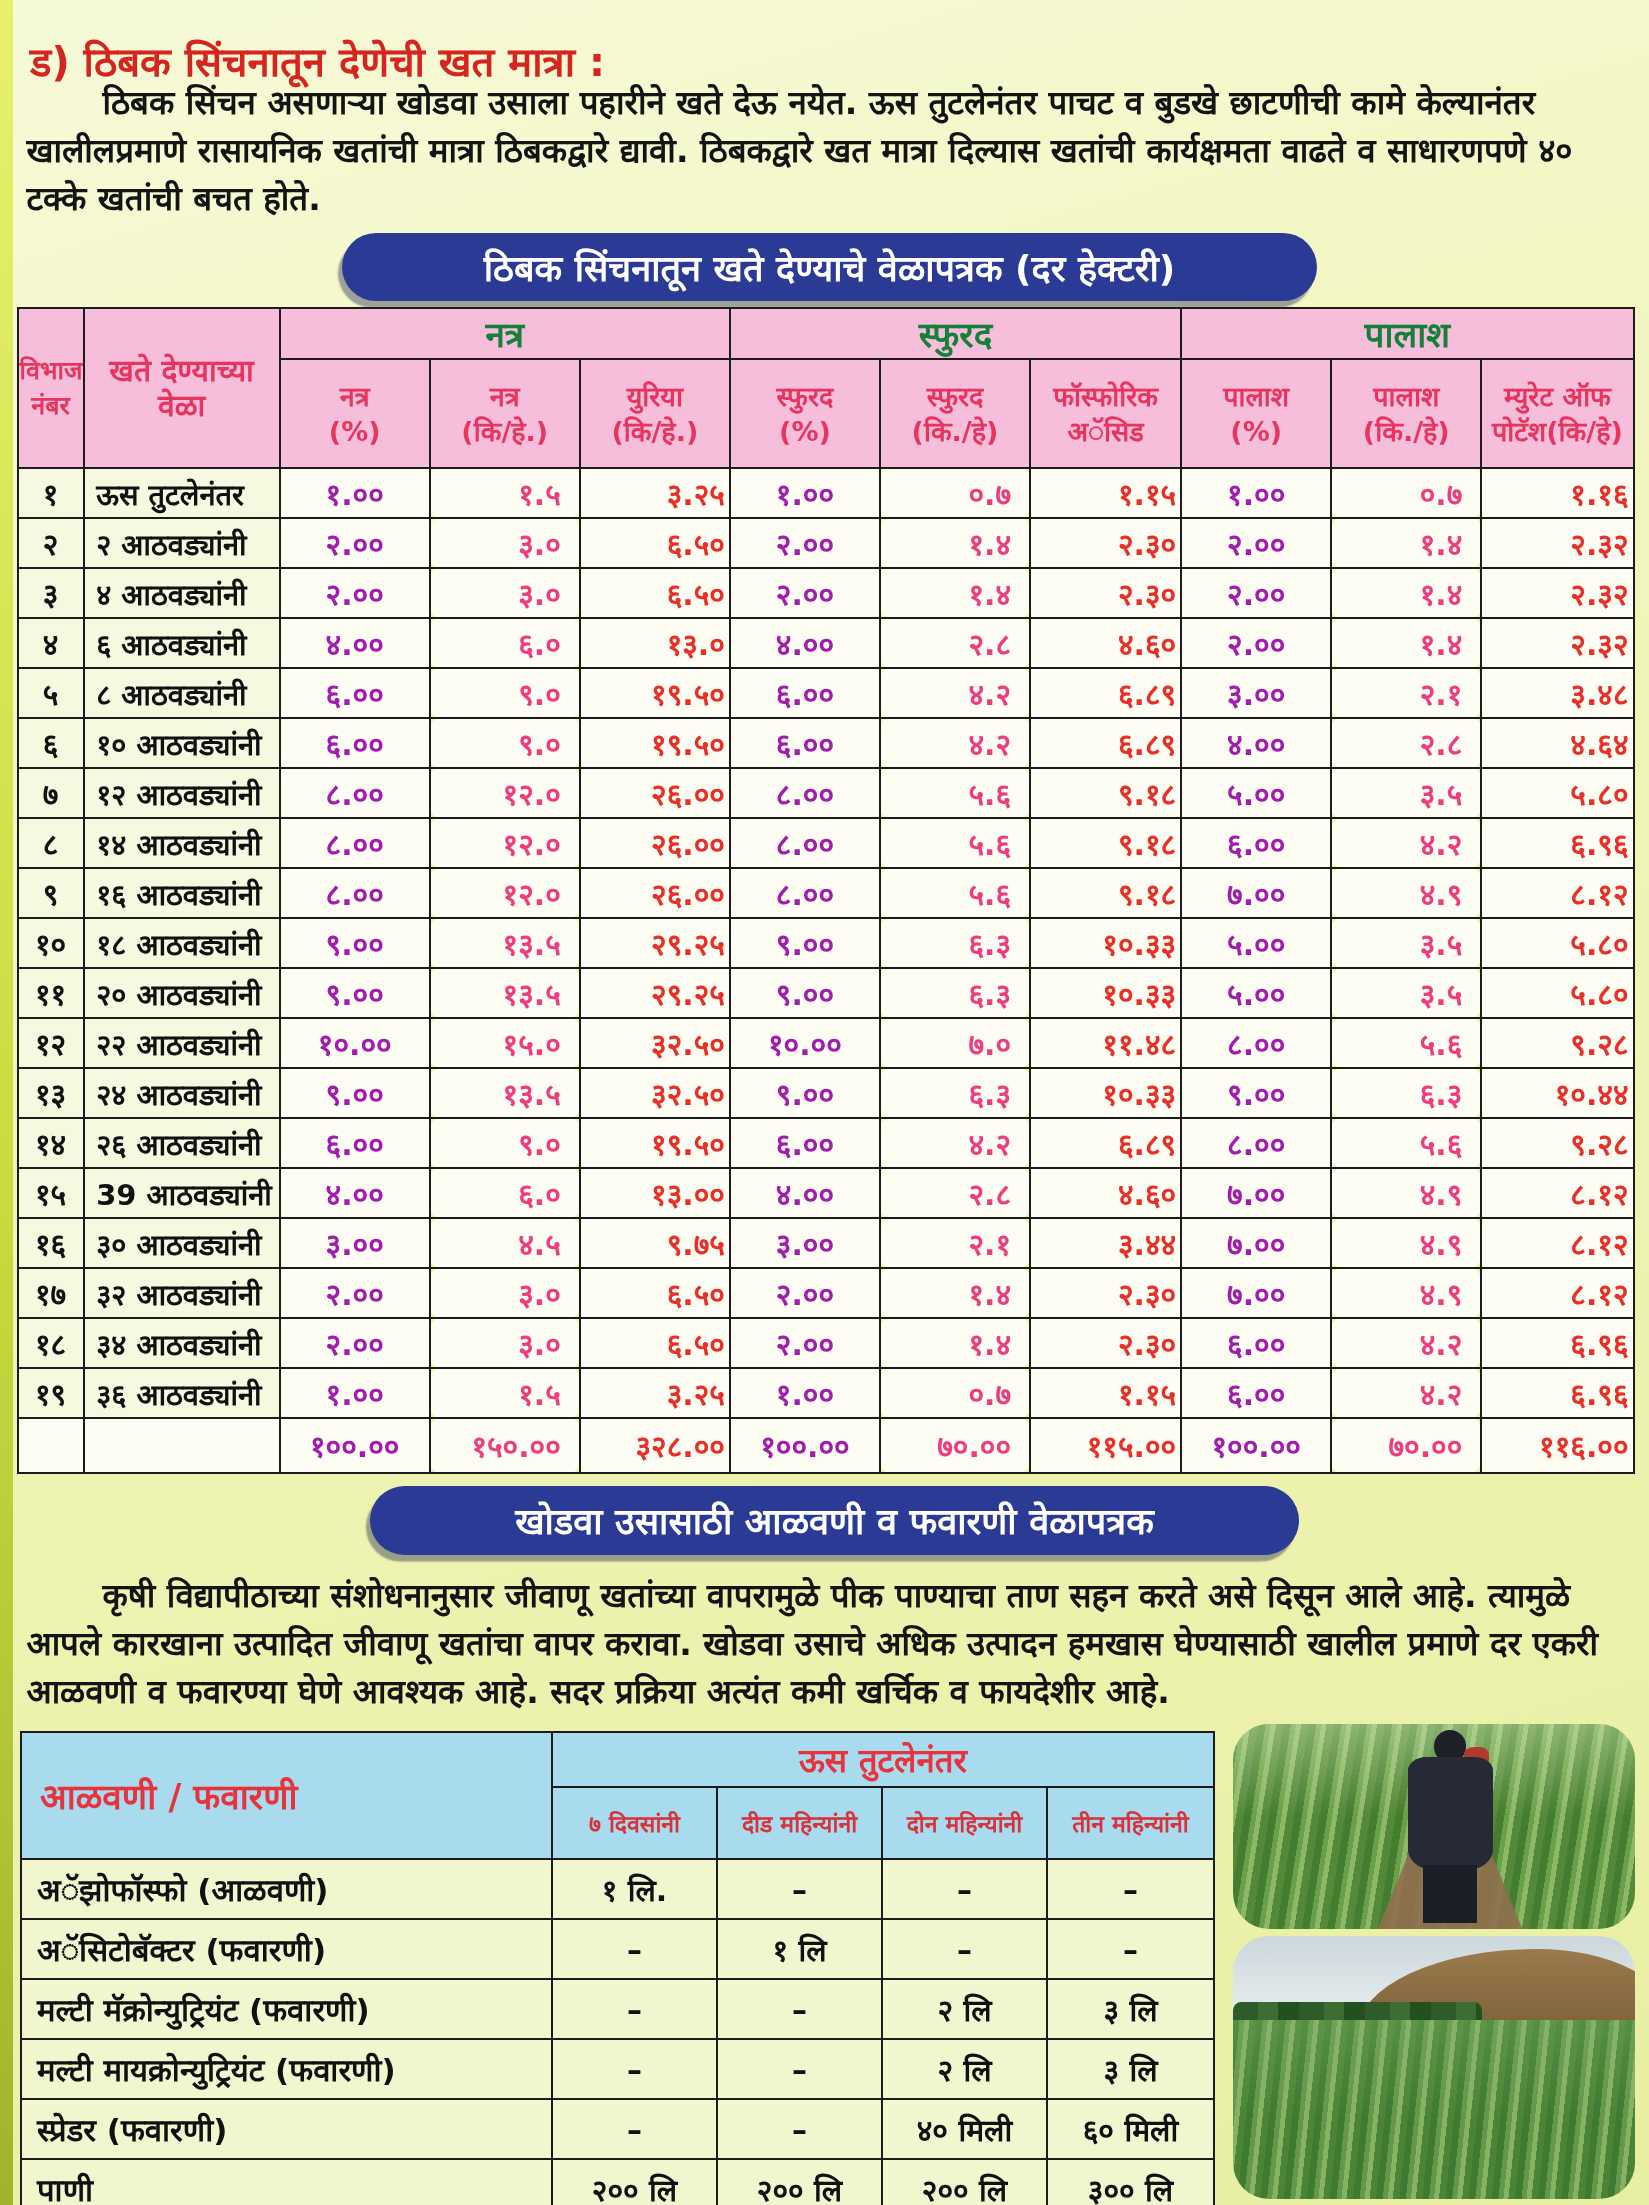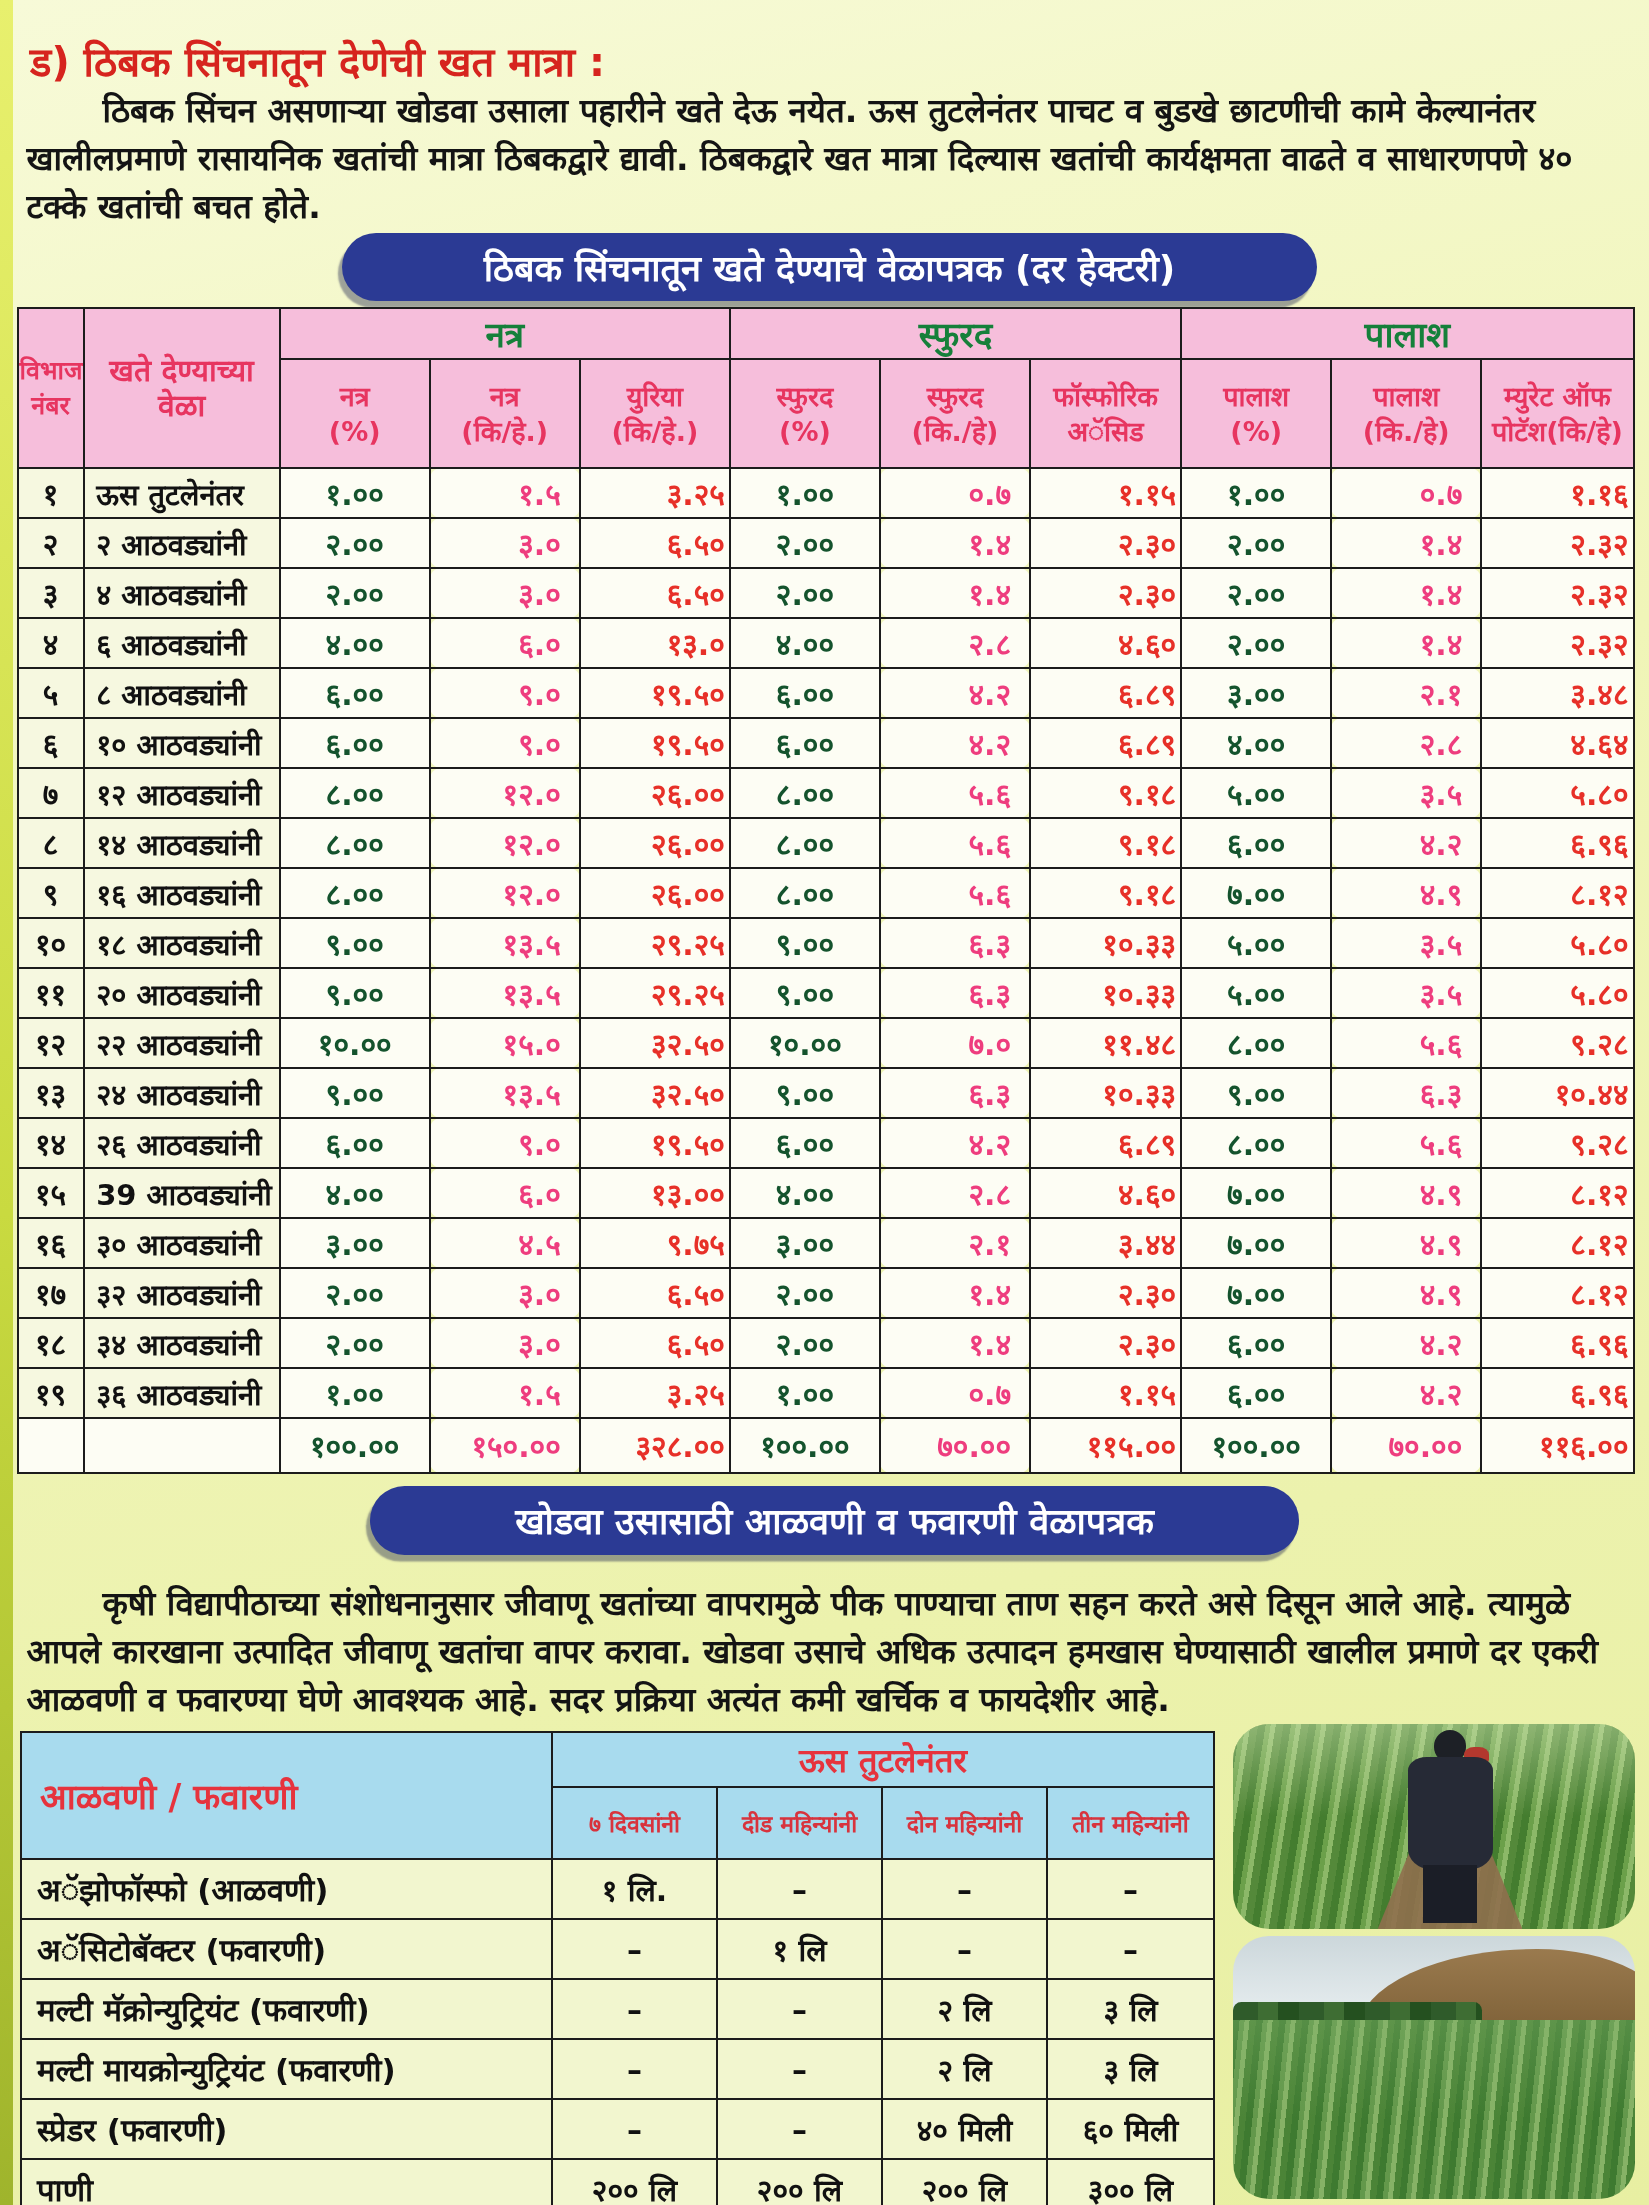--- a/index.html
+++ b/index.html
@@ -4,21 +4,21 @@
 <style>
   html,body{margin:0;padding:0;background:#d8dfa0;}
   .page{position:relative;width:1650px;height:2205px;overflow:hidden;
     font-family:"DejaVu Sans",sans-serif;
     background:linear-gradient(165deg,#f7fad8 0%,#f0f5b8 40%,#e8efa2 100%);}
   .left-strip{position:absolute;left:0;top:0;bottom:0;width:13.2px;
     background:linear-gradient(180deg,#e8f06e 0%,#c9da40 55%,#9fb42c 100%);}
 
   .s1-title{position:absolute;left:30px;top:16.5px;font-size:40px;font-weight:bold;color:#d6241e;margin-top:16px;}
   .para{position:absolute;left:26.4px;width:1599px;font-size:33px;line-height:48px;
-    color:#141414;font-weight:600;text-indent:76px;margin-top:8px;}
+    color:#141414;font-weight:600;text-indent:76px;}
   .para1{top:79px;}
   .para2{top:1572px;}
 
   .banner{position:absolute;background:#2b3a94;color:#ffffff;font-weight:bold;
     display:flex;align-items:center;justify-content:center;border-radius:38px;
     box-shadow:-4.1px 6.6px 1.7px rgba(25,30,75,.4);font-size:36px;white-space:nowrap;}
   .banner1{left:342px;top:233px;width:975px;height:68px;}
   .banner2{left:370px;top:1486px;width:929px;height:69px;}
 
   table{border-collapse:collapse;table-layout:fixed;}
@@ -32,21 +32,21 @@
   .t1 .grp{background:#f6bedb;color:#15803a;font-size:35px;font-weight:bold;text-align:center;}
   .t1 .sub{background:#f6bedb;color:#e73560;font-size:27px;font-weight:bold;
     text-align:center;line-height:35px;padding:1.7px;}
   .t1 .corner{background:#f6bedb;color:#e73560;font-weight:bold;text-align:center;line-height:35px;}
   .t1 .corner1{font-size:25px;}
   .t1 .corner2{font-size:30px;}
   .t1 td.no{background:#f6f8e0;color:#111;font-size:30px;font-weight:bold;text-align:center;}
   .t1 td.time{background:#f6f8e0;color:#111;font-size:29px;font-weight:bold;
     text-align:left;padding-left:11.6px;white-space:nowrap;}
   .t1 td.v{background:#fdfdf4;font-size:30px;font-weight:bold;text-align:center;white-space:nowrap;}
-  .t1 td.navy{color:#14532d;}
+  .t1 td.navy{color:#a21caf;}
   .t1 td.pink{color:#ee3d7e;text-align:right;padding-right:18px;border-radius:11px;}
   .t1 td.red{color:#e73028;text-align:right;padding-right:4px;}
   .t1 tr.total td.no,.t1 tr.total td.time{background:#fdfdf4;}
 
   .t2{position:absolute;left:20px;top:1731px;width:1194px;}
   .t2 thead tr.hA{height:55px;}
   .t2 thead tr.hB{height:50px;}
   .t2 tbody tr{height:60px;margin-top:40px;}
   .t2 .corner{background:#a8dbee;color:#e6333d;font-size:35px;font-weight:bold;
     text-align:left;padding-left:18px;}

